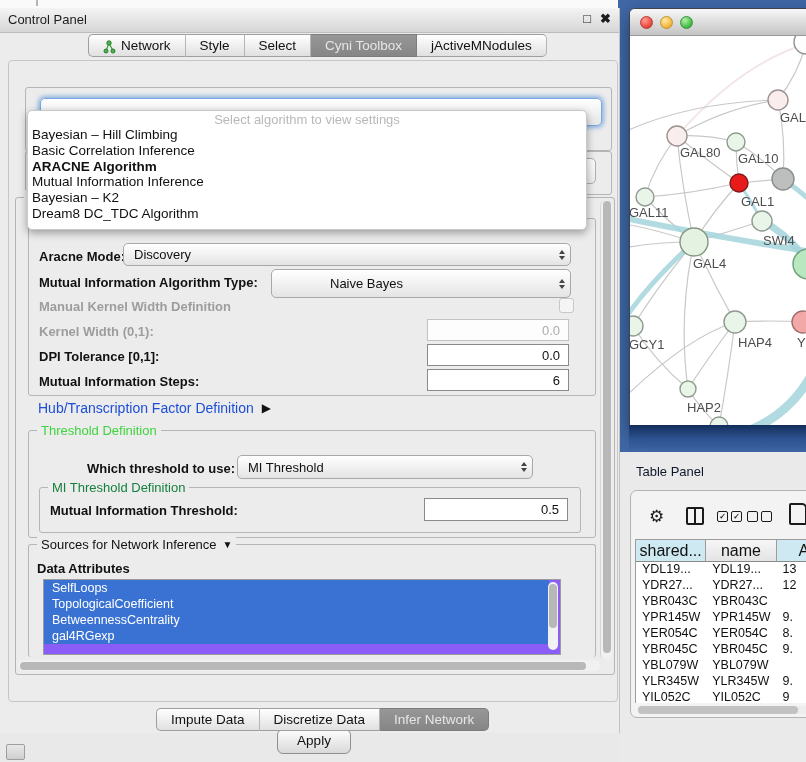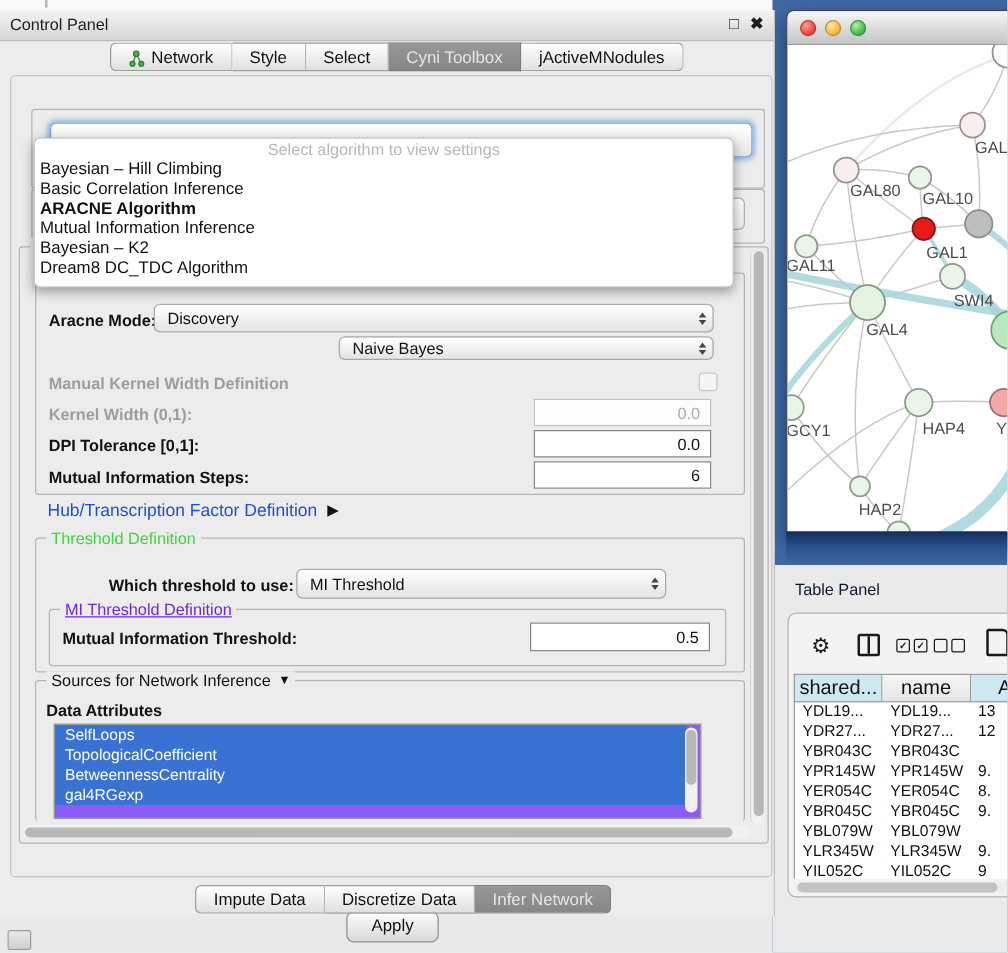--- a/index.html
+++ b/index.html
@@ -59,21 +59,21 @@
   .seg.sel{background:linear-gradient(#979797,#868686);color:#e6e6e6;border-color:#7d7d7d;}
   #top-tabs{left:88px;top:26px;}
   #bottom-tabs{left:156px;top:700px;}
 
   
   #cp-body{position:absolute;left:8px;top:52px;width:608px;height:640px;background:#ececec;border:1px solid #c6c6c6;border-radius:4px;}
 
   
   .groupbox{position:absolute;border:1px solid #b5b5b5;border-radius:3px;}
   .grouplbl{position:absolute;top:-8px;left:8px;background:#ececec;padding:0 4px;font-size:13px;color:#111;white-space:nowrap;}
-  .grouplbl.blue{color:#6d28d9;text-decoration:underline;}
+  .grouplbl.blue{color:#15803d;}
   .grouplbl.green{color:#3ed43e;}
   #bg-group1{left:16px;top:26px;width:585px;height:62px;}
   #bg-combo1{position:absolute;left:14px;top:10px;width:560px;height:26px;border:1px solid #7aa7e0;box-shadow:0 0 4px 2px rgba(110,160,220,.75);border-radius:5px;background:linear-gradient(#fff,#e6e6e6);}
   #bg-group2{left:16px;top:90px;width:585px;height:42px;}
   #bg-combo2{position:absolute;left:12px;top:6px;width:558px;height:26px;border:1px solid #adadad;border-radius:5px;background:linear-gradient(#fdfdfd,#ececec);font-size:13px;color:#9a9a9a;line-height:25px;padding-left:10px;box-sizing:border-box;}
 
   
   #algo-overlay{position:absolute;left:18px;top:49px;width:558px;height:117px;background:#fff;border:1px solid #c9c9c9;border-radius:5px;box-shadow:0 3px 9px rgba(0,0,0,.35);z-index:50;padding-top:1px;}
   #algo-placeholder{text-align:center;font-size:13px;color:#b8b8b8;height:15px;line-height:15px;}
   .algo-item{font-size:13.5px;color:#111;height:15.8px;line-height:15.8px;padding-left:4px;white-space:nowrap;}
@@ -321,21 +321,22 @@
         <div class="groupbox" style="left:12px;top:20px;width:566px;height:176px;">
           <span class="grouplbl blue">Algorithm Definition</span>
           <div class="blbl abs" style="left:10px;top:30px;">Aracne Mode:</div>
           <div class="combo" style="left:94px;top:24px;width:448px;height:23px;">
             <span class="txt">Discovery</span>
             <span class="spin">
                 <span class="tri-up"></span>
                 <span class="tri-down"></span>
               </span>
           </div>
-          <div class="combo" style="left:242px;top:50px;width:300px;height:19px;">
+          <div class="blbl abs" style="left:10px;top:56px;">Mutual Information Algorithm Type:</div>
+          <div class="combo" style="left:242px;top:50px;width:300px;height:29px;padding-left:48px;">
             <span class="txt">Naive Bayes</span>
             <span class="spin">
                 <span class="tri-up"></span>
                 <span class="tri-down"></span>
               </span>
           </div>
           <div class="blbl dis abs" style="left:10px;top:80px;">Manual Kernel Width Definition</div>
           <div class="checkbox" style="left:530px;top:79px;"></div>
           <div class="blbl dis abs" style="left:10px;top:105px;">Kernel Width (0,1):</div>
           <div class="field dis" style="left:398px;top:100px;width:142px;height:22px;line-height:21px;">0.0</div>

